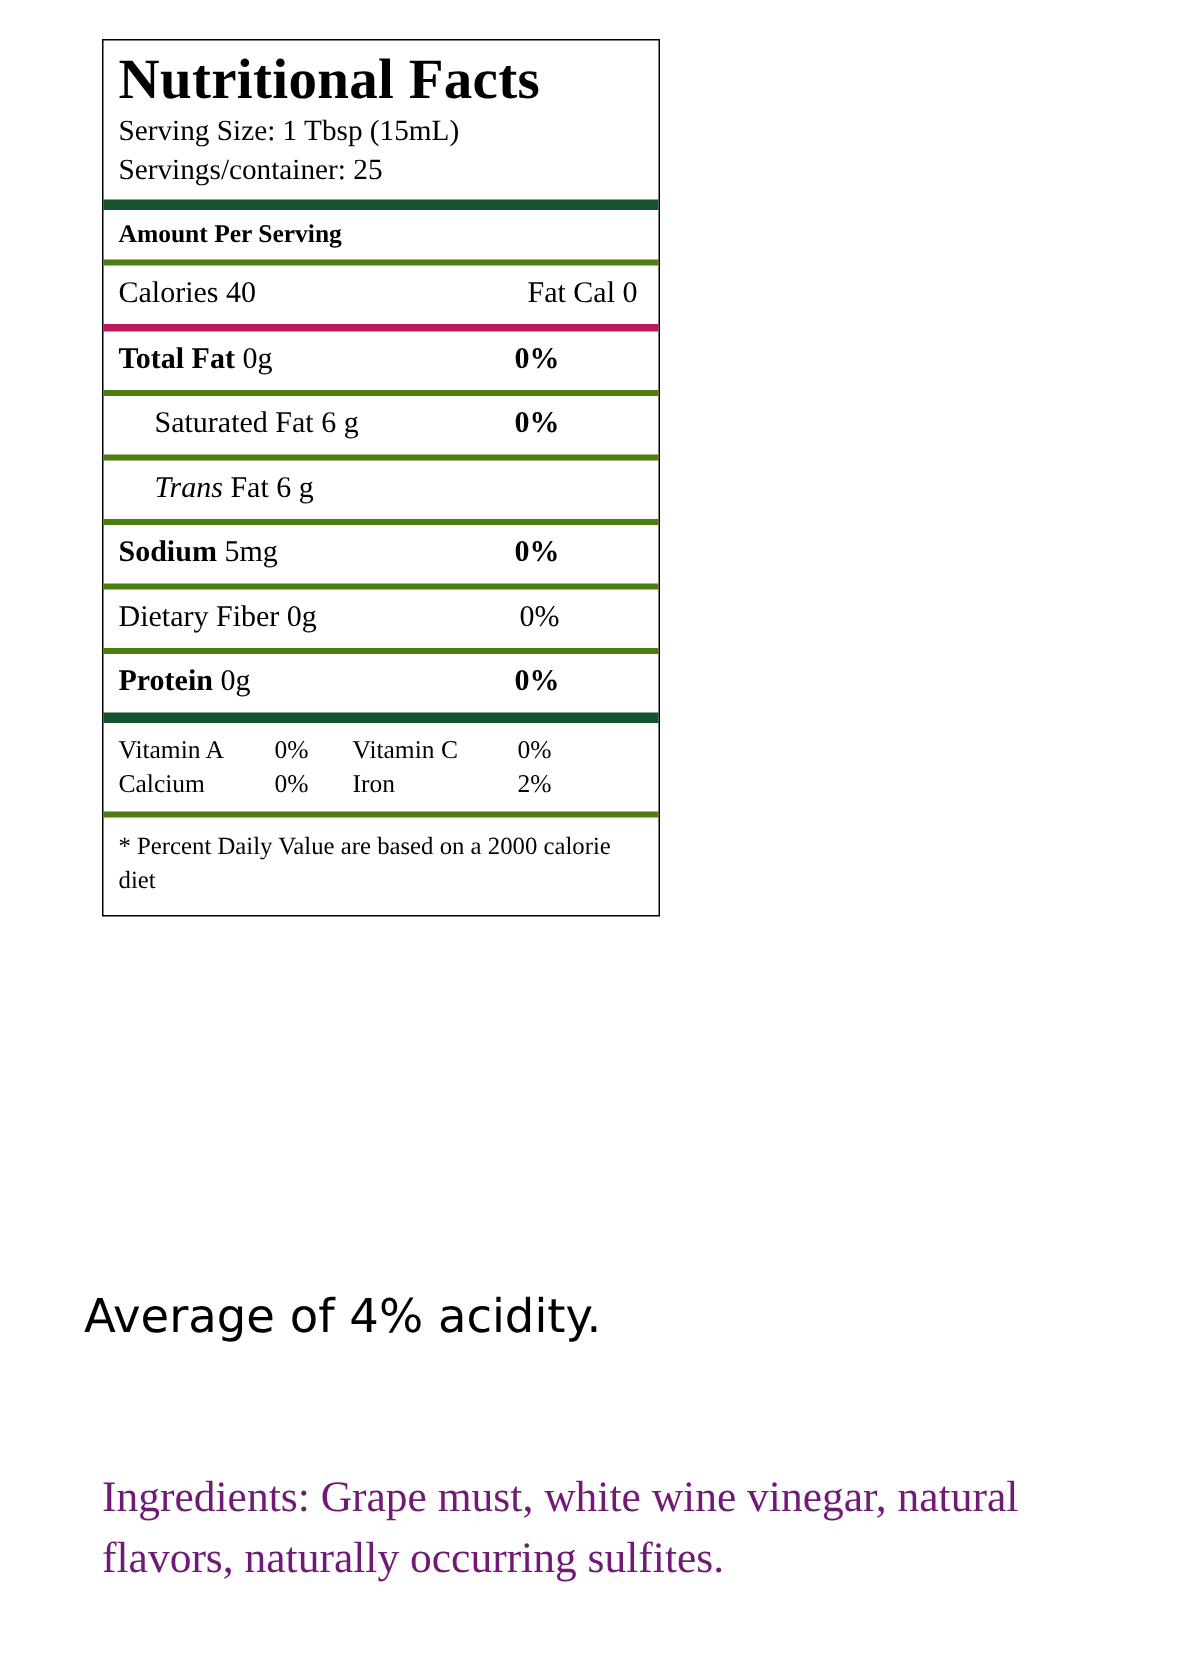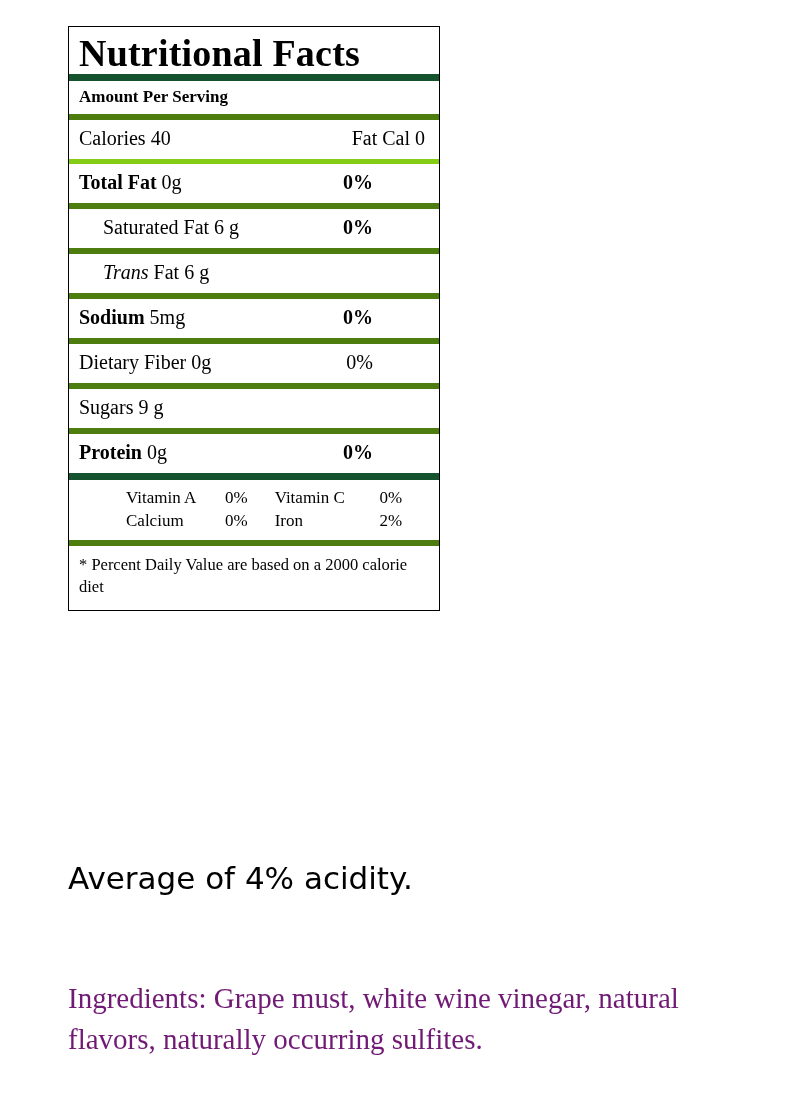--- a/index.html
+++ b/index.html
@@ -26,23 +26,23 @@
   .nf-panel {
     position: absolute;
     left: 68px;
     top: 26px;
     width: 372px;
     border: 1px solid #000;
     box-sizing: border-box;
     background: #fff;
   }
 
-  .rule-thin { border-bottom: 6px solid #4d7c0f; }
+  .rule-thin { border-bottom: 4px solid #4d7c0f; }
   .rule-thick { border-bottom: 7px solid #14532d; }
-  .rule-med { border-bottom: 5px solid #84cc16; }
+  .rule-med { border-bottom: 5px solid #be185d; }
 
   .nf-title {
     font-size: 38px;
     font-weight: bold;
     line-height: 1.08;
     letter-spacing: 0.2px;
     padding: 6px 10px 0 10px;
     font-family: "Liberation Serif", "DejaVu Serif", serif;
   }
   .nf-serving {
@@ -93,36 +93,36 @@
 
   .b { font-weight: bold; }
   .i { font-style: italic; }
   .indent1 { padding-left: 24px; }
 
   .vit-block {
     font-size: 17px;
     line-height: 1.38;
     padding: 6px 10px 7px 10px;
   }
-  .vit-line { display: flex; margin-left: 47px; }
+  .vit-line { display: flex; }
   .vit-line .c1 { width: 104px; }
   .vit-line .c2 { width: 52px; }
   .vit-line .c3 { width: 110px; }
   .vit-line .c4 { width: 52px; }
 
   .footnote {
     font-size: 16.5px;
     line-height: 1.35;
     padding: 8px 10px 12px 10px;
   }
 
   
   .acidity {
     position: absolute;
-    left: 68px;
+    left: 56px;
     top: 860px;
     font-family: "DejaVu Sans", "Liberation Sans", sans-serif;
     font-size: 31px;
     line-height: 1.2;
     color: #000;
   }
 
   .ingredients {
     position: absolute;
     left: 68px;
@@ -135,20 +135,24 @@
 </style>
 </head>
 <body>
 
 <div class="page">
 
   <div class="nf-panel">
 
     <div class="nf-title">Nutritional Facts</div>
 
+    <div class="nf-serving">
+      <div>Serving Size: 1 Tbsp (15mL)</div>
+      <div>Servings/container:  25</div>
+    </div>
 
     <div class="rule-thick"></div>
 
     <div class="nf-amount rule-thin">Amount Per Serving</div>
 
     <div class="calories-row rule-med">
       <span class="cal-left">Calories 40</span>
       <span class="cal-right">Fat Cal  0</span>
     </div>
 
@@ -187,27 +191,20 @@
 
 
     <div class="nut-row rule-thin">
       <span class="nm">
         <span>Dietary Fiber</span>
         <span>0g</span>
       </span>
       <span class="val normal">0%</span>
     </div>
 
-    <div class="nut-row rule-thin">
-      <span class="nm">
-        <span>Sugars</span>
-        <span>9 g</span>
-      </span>
-      <span class="val normal"></span>
-    </div>
 
     <div class="nut-row rule-thick">
       <span class="nm">
         <span class="b">Protein</span>
         <span>0g</span>
       </span>
       <span class="val">0%</span>
     </div>
 
     <div class="vit-block rule-thin">

